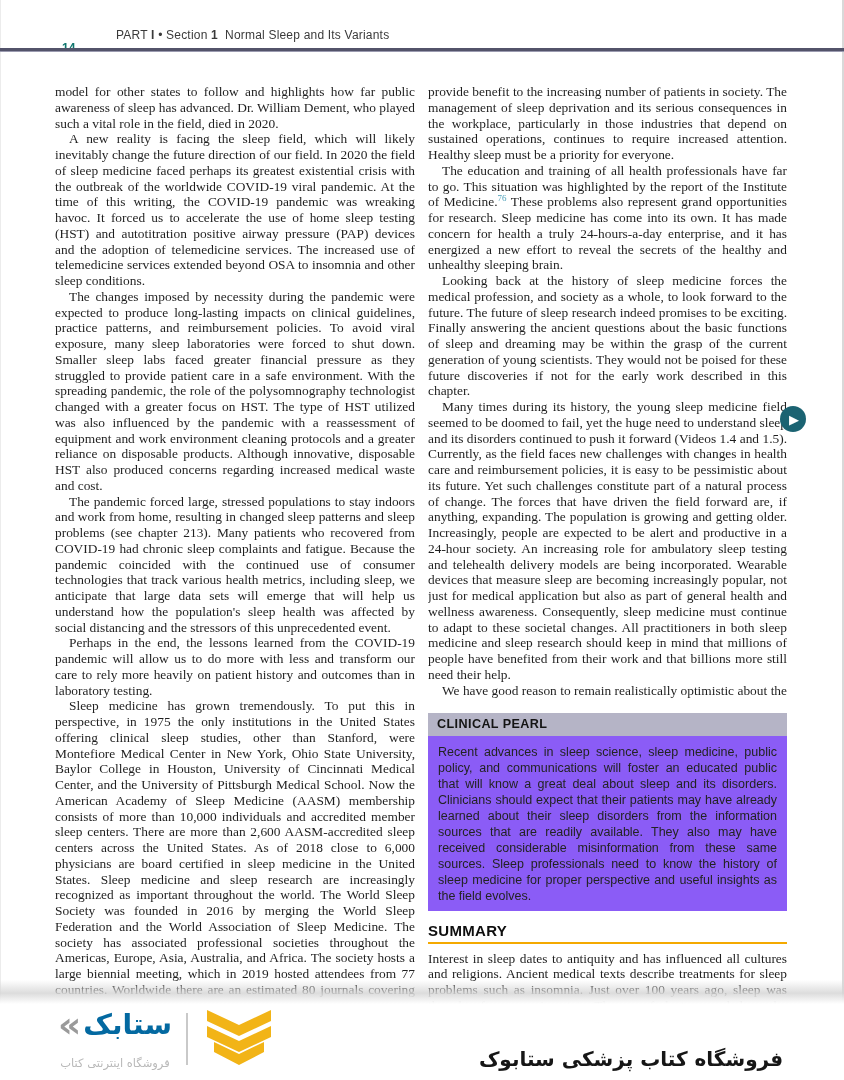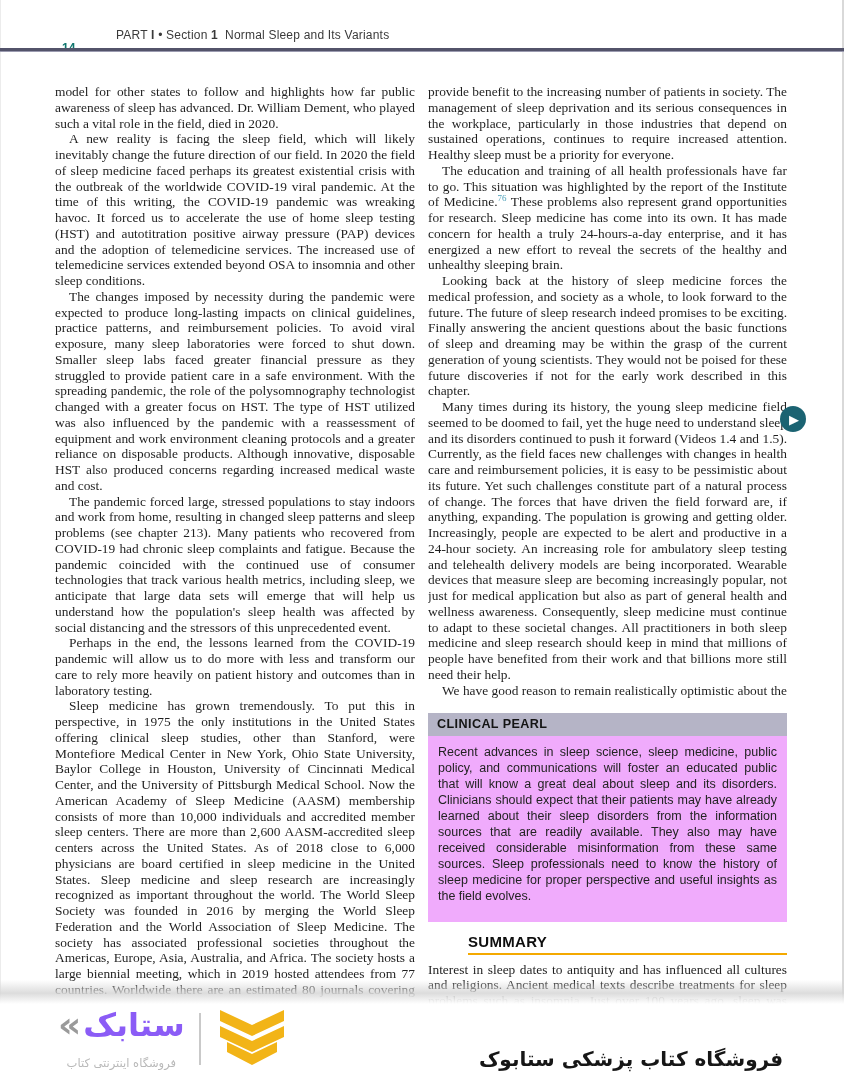--- a/index.html
+++ b/index.html
@@ -20,41 +20,41 @@
   .col-left{left:55px;height:914px;overflow:hidden;}
   .col-right{left:428px;width:359px;}
   .paras-right{height:615px;overflow:hidden;}
   p.body-para{margin:0;}
   p.body-para.indent{text-indent:14px;}
   sup.ref{color:#4a9fb8;font-size:9px;line-height:0;cursor:pointer;}
   
   .pearl{margin-top:14px;}
   .pearl-title{background:#b5b4c6;color:#141414;font-family:"Liberation Sans", sans-serif;
     font-size:12.6px;font-weight:700;letter-spacing:0.4px;padding:4px 0 3px 9px;}
-  .pearl-body{background:#f0abfc;font-family:"Liberation Sans", sans-serif;font-size:12.5px;
-    line-height:16px;text-align:justify;padding:8px 10px 20px 10px;max-height:158px;overflow:hidden;color:#232323;}
+  .pearl-body{background:#8b5cf6;font-family:"Liberation Sans", sans-serif;font-size:12.5px;
+    line-height:16px;text-align:justify;padding:8px 10px 9px 10px;max-height:158px;overflow:hidden;color:#232323;}
   
   .summary{margin-top:12px;}
   .summary-title{font-family:"Liberation Sans", sans-serif;font-weight:700;font-size:15px;
-    color:#0e0e0e;letter-spacing:0.3px;padding-bottom:3px;border-bottom:2.5px solid #f4a900;margin-left:40px;}
+    color:#0e0e0e;letter-spacing:0.3px;padding-bottom:3px;border-bottom:2.5px solid #f4a900;}
   .summary-body{margin-top:7px;font-size:13.4px;line-height:15.75px;text-align:justify;max-height:76px;overflow:hidden;}
   
   .play-btn{position:absolute;left:780px;top:406px;width:26px;height:26px;border-radius:50%;
     background:#1b6372;color:#ffffff;display:flex;align-items:center;justify-content:center;
     font-size:13px;cursor:pointer;font-family:"DejaVu Sans", sans-serif;padding-left:2px;box-sizing:border-box;}
   
   .fade-band{position:absolute;left:0;top:980px;width:844px;height:24px;
     background:linear-gradient(to bottom, rgba(226,226,226,0) 0%, rgba(214,214,214,0.85) 55%, #ffffff 100%);}
   
   .footer{position:absolute;left:0;top:1004px;width:844px;height:76px;background:#ffffff;}
   .logo{position:absolute;left:58px;top:4px;display:flex;align-items:center;gap:14px;}
   .wordmark-block{display:flex;flex-direction:column;align-items:center;}
   .wordmark{display:flex;align-items:center;direction:ltr;}
   .logo-chevron{color:#9a9a9a;font-size:36px;font-weight:700;line-height:30px;font-family:"DejaVu Sans", sans-serif;margin-right:2px;}
-  .logo-word{color:#8b5cf6;font-size:32px;line-height:34px;font-weight:700;font-family:"DejaVu Sans", sans-serif;direction:rtl;}
+  .logo-word{color:#0369a1;font-size:28px;line-height:34px;font-weight:700;font-family:"DejaVu Sans", sans-serif;direction:rtl;}
   .logo-sub{color:#b9b9b9;font-size:11.5px;margin-top:14px;font-family:"DejaVu Sans", sans-serif;direction:rtl;}
   .logo-divider{width:2px;height:52px;background:#c9c9c9;}
   .footer-right{position:absolute;left:425px;top:0;width:412px;text-align:center;}
   .footer-fa{color:#161616;font-size:20px;line-height:30px;font-family:"DejaVu Sans", sans-serif;direction:rtl;font-weight:700;margin-top:40px;}
   .footer-url{margin-top:11px;font-family:"DejaVu Sans", sans-serif;font-weight:700;font-size:23px;letter-spacing:7px;color:#161616;white-space:nowrap;}
   .footer-url .accent{color:#f2b417;}
 </style>
 </head>
 <body>
 

